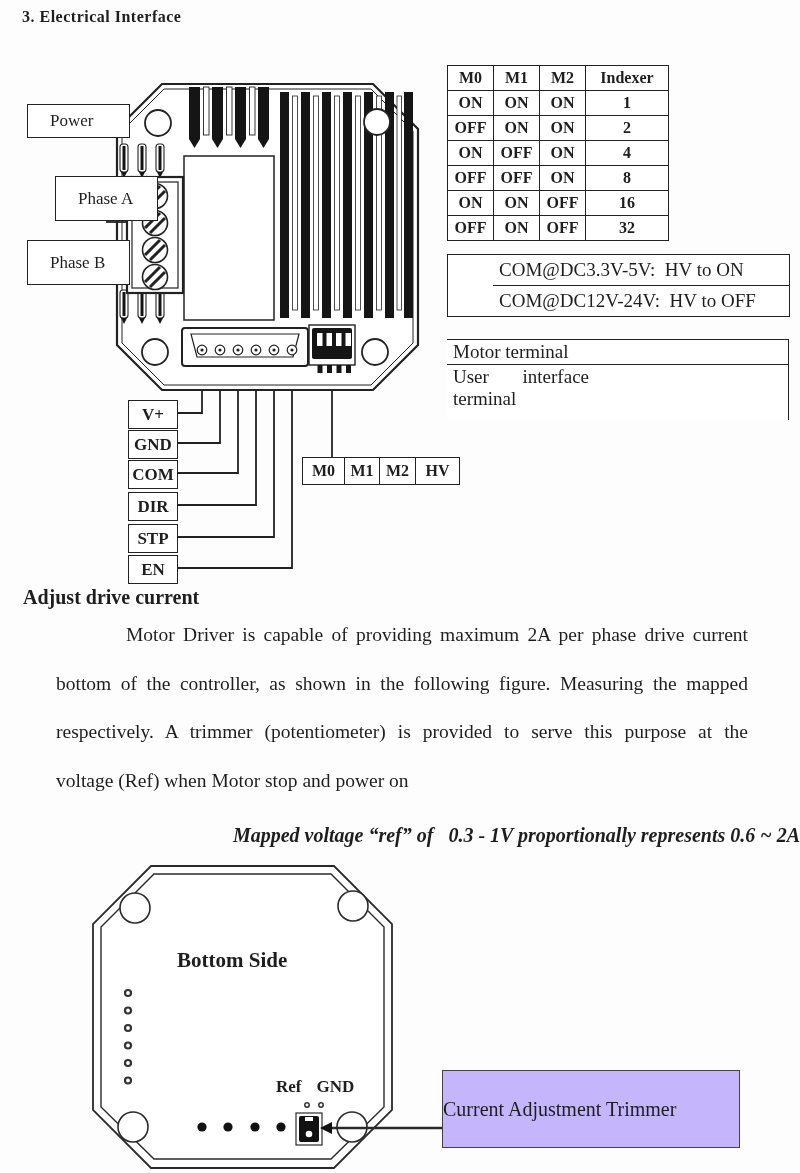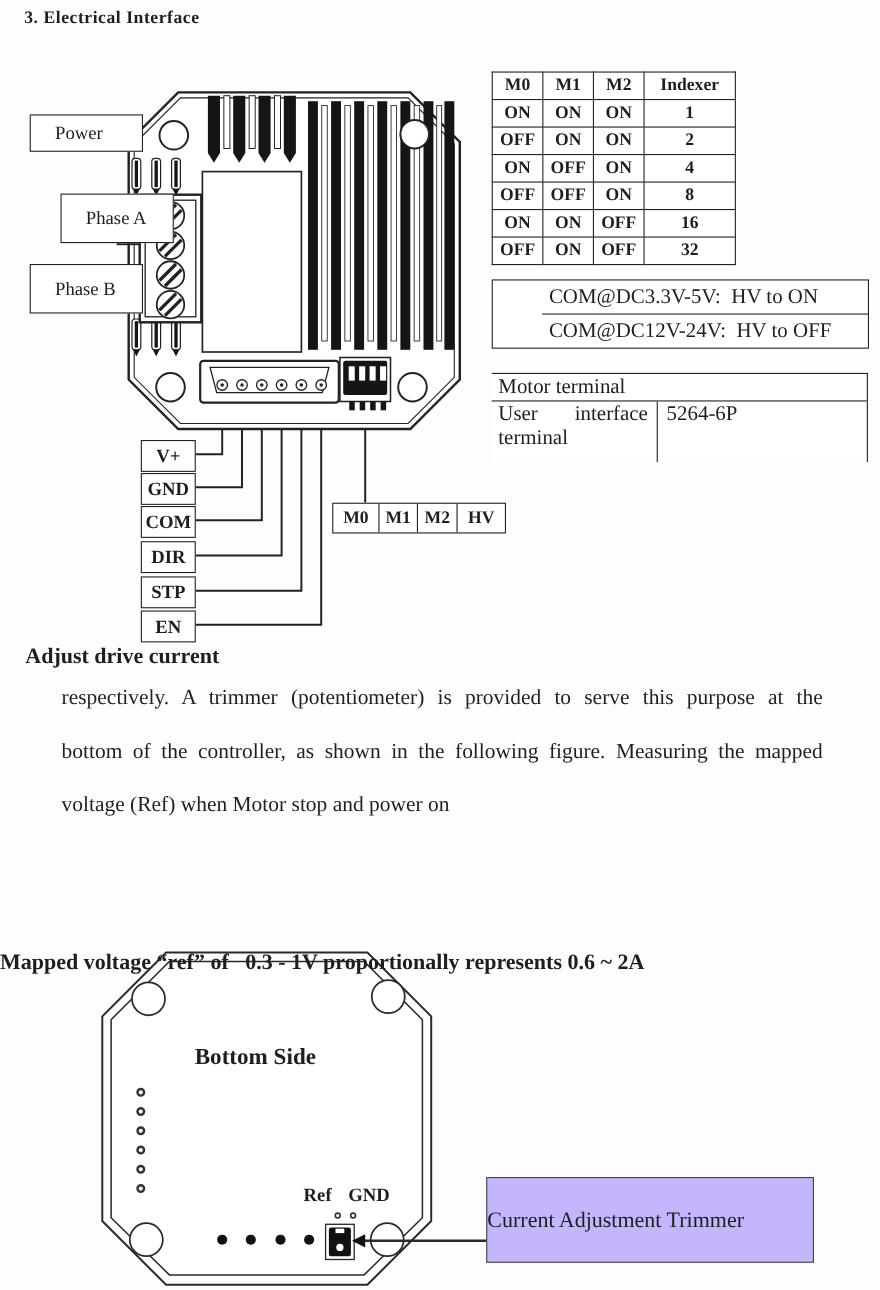--- a/index.html
+++ b/index.html
@@ -51,22 +51,22 @@
   .term-c2{flex:1;border-left:1.6px solid #222;box-sizing:border-box;padding:1px 0 0 8px;}
   .term-row.r1 .term-c1{height:24px;}
   .term-row.r2{min-height:55px;}
 
   
   .adjust-heading{left:23px;top:586px;font-size:20px;font-weight:bold;}
   .para{left:56px;top:624px;width:692px;font-size:19.5px;}
   .para .pl{height:48.5px;text-align:justify;text-align-last:justify;}
   .para .pl.first{padding-left:70px;width:622px;}
   .para .pl.last{text-align:left;text-align-last:left;}
-  .mapped-line{left:0;top:864px;width:800px;text-align:left;font-weight:bold;
-               font-size:20px;white-space:pre-wrap;}
+  .mapped-line{left:0;top:824px;width:800px;text-align:right;font-weight:bold;
+               font-size:20px;white-space:pre-wrap;font-style:italic;}
 
   
   .bottom-side{left:177px;top:948px;font-size:21px;font-weight:bold;}
   .refgnd{left:276px;top:1077px;display:flex;gap:15px;font-weight:bold;font-size:17px;}
   .trimmer-box{left:442px;top:1070px;width:296px;height:76px;border:1.6px solid #444;background:#c4b5fd;
                display:flex;align-items:center;justify-content:flex-start;font-size:20px;}
 </style>
 </head>
 <body>
 
@@ -319,28 +319,28 @@
   <div class="com-row">COM@DC3.3V-5V:  HV to ON</div>
   <div class="com-row">COM@DC12V-24V:  HV to OFF</div>
 </div>
 
 <div class="abs term-table">
   <div class="term-row r1">
     <div class="term-c1">Motor terminal</div>
   </div>
   <div class="term-row r2">
     <div class="term-c1">User interface terminal</div>
-    <div class="term-c2">5264-6P</div>
   </div>
 </div>
 
 <div class="abs adjust-heading">Adjust drive current</div>
 <div class="abs para">
+  <div class="pl first">Motor Driver is capable of providing maximum 2A per phase drive current</div>
+  <div class="pl">bottom of the controller, as shown in the following figure. Measuring the mapped</div>
   <div class="pl">respectively. A trimmer (potentiometer) is provided to serve this purpose at the</div>
-  <div class="pl">bottom of the controller, as shown in the following figure. Measuring the mapped</div>
   <div class="pl last">voltage (Ref) when Motor stop and power on</div>
 </div>
 <div class="abs mapped-line">Mapped voltage “ref” of   0.3 - 1V proportionally represents 0.6 ~ 2A</div>
 
 <div class="abs bottom-side">Bottom Side</div>
 <div class="abs refgnd">
   <span>Ref</span>
   <span>GND</span>
 </div>
 <div class="abs trimmer-box">

